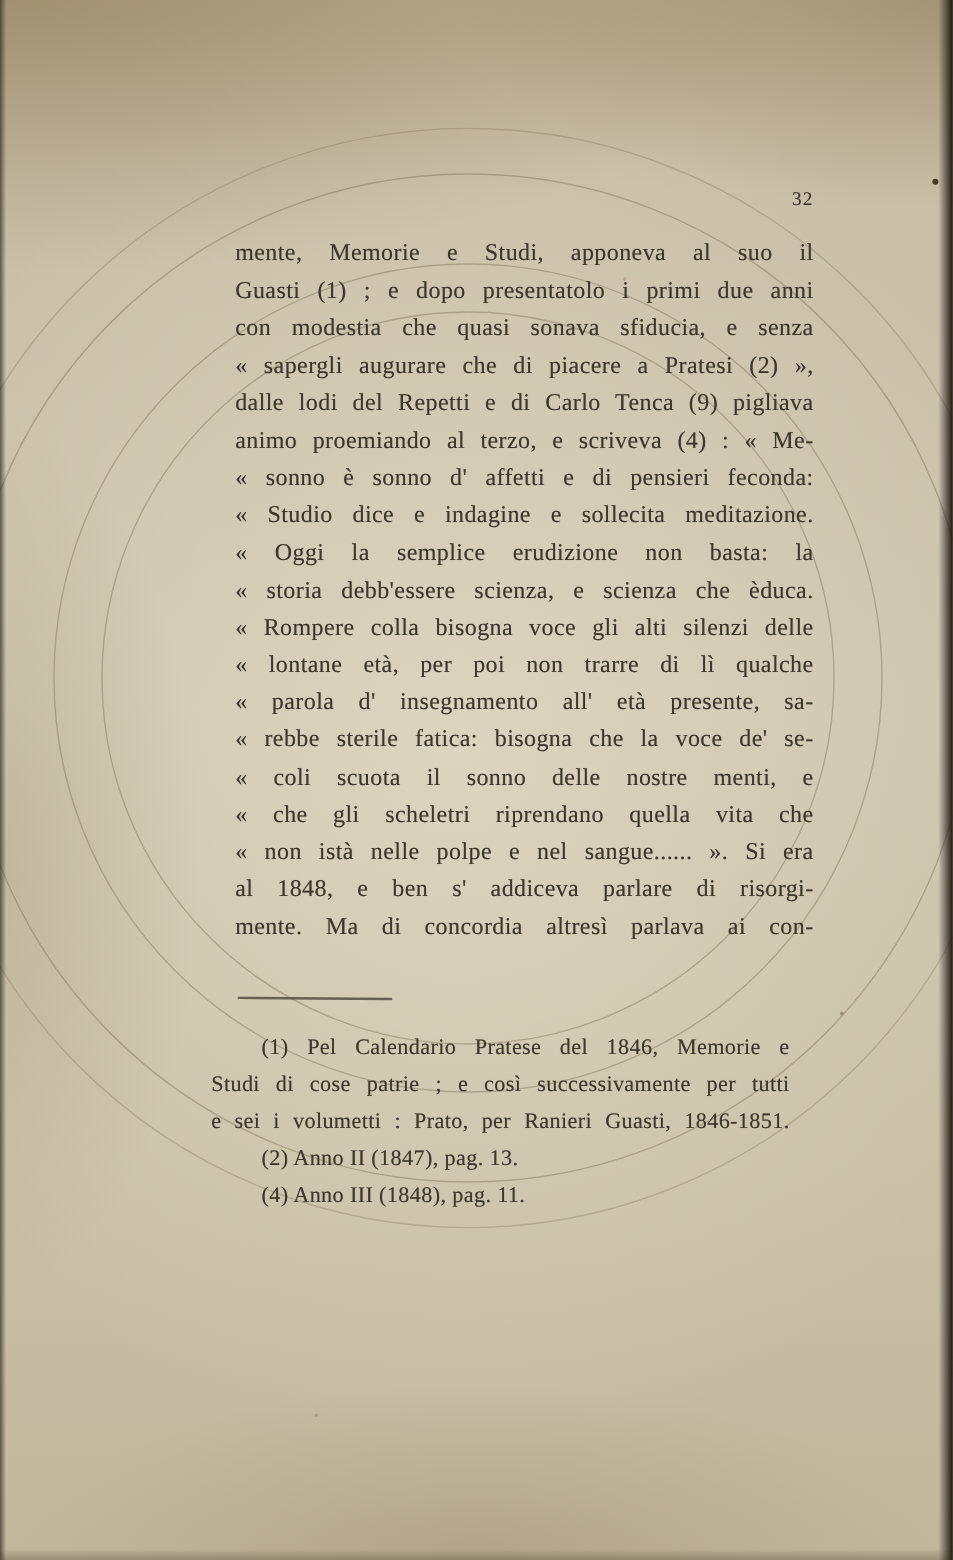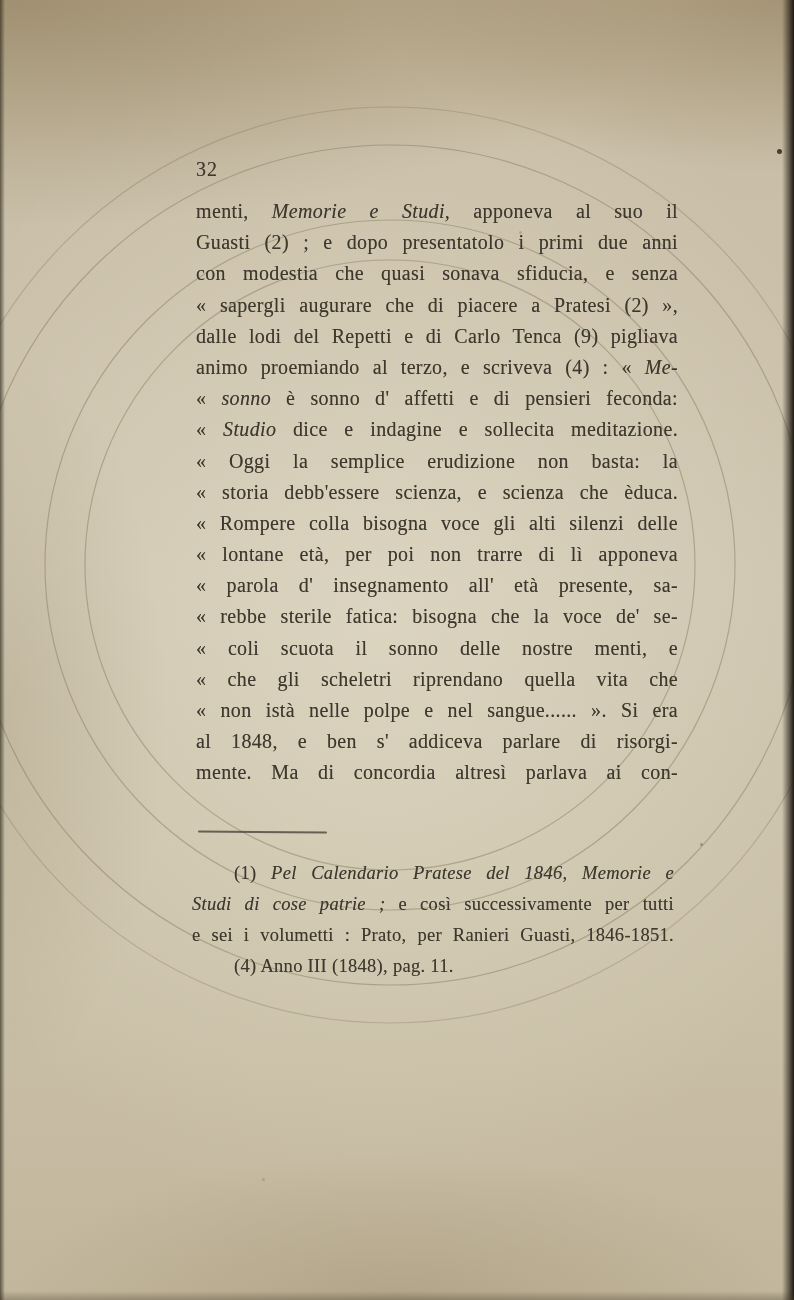--- a/index.html
+++ b/index.html
@@ -28,35 +28,35 @@
   .emboss{position:absolute;inset:0;pointer-events:none;}
   .speck{position:absolute;border-radius:50%;}
   .speck.s1{left:777px;top:149px;width:5px;height:5px;background:#4a3d28;}
   .speck.s2{left:519px;top:231px;width:3px;height:3px;background:#b99a85;opacity:.8;}
   .speck.s3{left:700px;top:843px;width:3px;height:3px;background:#8a7a5c;opacity:.7;}
   .speck.s4{left:262px;top:1178px;width:3px;height:3px;background:#a6987c;opacity:.8;}
 
   .ink{color:#3d372d;text-shadow:0 0 0.6px rgba(61,55,45,0.45);}
   .pagenum{
     position:absolute;left:196px;top:158px;width:482px;
-    text-align:left;font-size:20px;letter-spacing:1px;
+    text-align:right;font-size:16px;letter-spacing:1px;
   }
   .body-text{
     position:absolute;left:196px;top:196px;width:482px;
     font-size:20px;letter-spacing:0.35px;
   }
   .body-text .line{height:31.2px;line-height:31.2px;}
   .foot-text{
-    position:absolute;left:192px;top:858px;width:482px;
+    position:absolute;left:176px;top:858px;width:482px;
     font-size:18.5px;letter-spacing:0.3px;
   }
   .foot-text .line{height:31px;line-height:31px;}
   .line.j{text-align:justify;text-align-last:justify;}
   .line.ind{padding-left:42px;box-sizing:border-box;}
-  .it{font-style:italic;}
+  .it{}
   .rule{
     position:absolute;left:198px;top:831px;width:129px;height:2px;
     background:#4b443a;opacity:.8;transform:rotate(0.4deg);border-radius:1px;
   }
 </style>
 </head>
 <body>
 
 <div class="page">
 
@@ -65,47 +65,48 @@
       <circle cx="390" cy="565" r="305"></circle>
       <circle cx="390" cy="565" r="345"></circle>
       <circle cx="390" cy="565" r="420"></circle>
       <circle cx="390" cy="565" r="458" stroke="rgba(116,102,74,0.28)"></circle>
     </g>
   </svg>
 
   <div class="pagenum ink">32</div>
 
   <div class="body-text ink">
-      <div class="line j"><span>menti, </span><span class="it">Memorie e Studi,</span><span> apponeva al suo il</span></div>
-      <div class="line j"><span>Guasti (2) ; e dopo presentatolo i primi due anni</span></div>
+      <div class="line j"><span>mente, </span><span class="it">Memorie e Studi,</span><span> apponeva al suo il</span></div>
+      <div class="line j"><span>Guasti (1) ; e dopo presentatolo i primi due anni</span></div>
       <div class="line j"><span>con modestia che quasi sonava sfiducia, e senza</span></div>
       <div class="line j"><span>« sapergli augurare che di piacere a Pratesi (2) »,</span></div>
       <div class="line j"><span>dalle lodi del Repetti e di Carlo Tenca (9) pigliava</span></div>
       <div class="line j"><span>animo proemiando al terzo, e scriveva (4) : « </span><span class="it">Me-</span></div>
       <div class="line j"><span>« </span><span class="it">sonno</span><span> è sonno d' affetti e di pensieri feconda:</span></div>
       <div class="line j"><span>« </span><span class="it">Studio</span><span> dice e indagine e sollecita meditazione.</span></div>
       <div class="line j"><span>« Oggi la semplice erudizione non basta: la</span></div>
       <div class="line j"><span>« storia debb'essere scienza, e scienza che èduca.</span></div>
       <div class="line j"><span>« Rompere colla bisogna voce gli alti silenzi delle</span></div>
-      <div class="line j"><span>« lontane età, per poi non trarre di lì apponeva</span></div>
+      <div class="line j"><span>« lontane età, per poi non trarre di lì qualche</span></div>
       <div class="line j"><span>« parola d' insegnamento all' età presente, sa-</span></div>
       <div class="line j"><span>« rebbe sterile fatica: bisogna che la voce de' se-</span></div>
       <div class="line j"><span>« coli scuota il sonno delle nostre menti, e</span></div>
       <div class="line j"><span>« che gli scheletri riprendano quella vita che</span></div>
       <div class="line j"><span>« non istà nelle polpe e nel sangue...... ». Si era</span></div>
       <div class="line j"><span>al 1848, e ben s' addiceva parlare di risorgi-</span></div>
       <div class="line j"><span>mente. Ma di concordia altresì parlava ai con-</span></div>
     </div>
 
   <div class="rule"></div>
 
   <div class="foot-text ink">
       <div class="line j ind"><span>(1) </span><span class="it">Pel Calendario Pratese del 1846, Memorie e</span></div>
       <div class="line j"><span class="it">Studi di cose patrie ;</span><span> e così successivamente per tutti</span></div>
       <div class="line j"><span>e sei i volumetti : Prato, per Ranieri Guasti, 1846-1851.</span></div>
+      <div class="line ind"><span>(2) Anno II (1847), pag. 13.</span></div>
       <div class="line ind"><span>(4) Anno III (1848), pag. 11.</span></div>
     </div>
 
   <div class="speck s1"></div>
   <div class="speck s2"></div>
   <div class="speck s3"></div>
   <div class="speck s4"></div>
   <div class="edge-left"></div>
   <div class="edge-right"></div>
   <div class="edge-bottom"></div>

